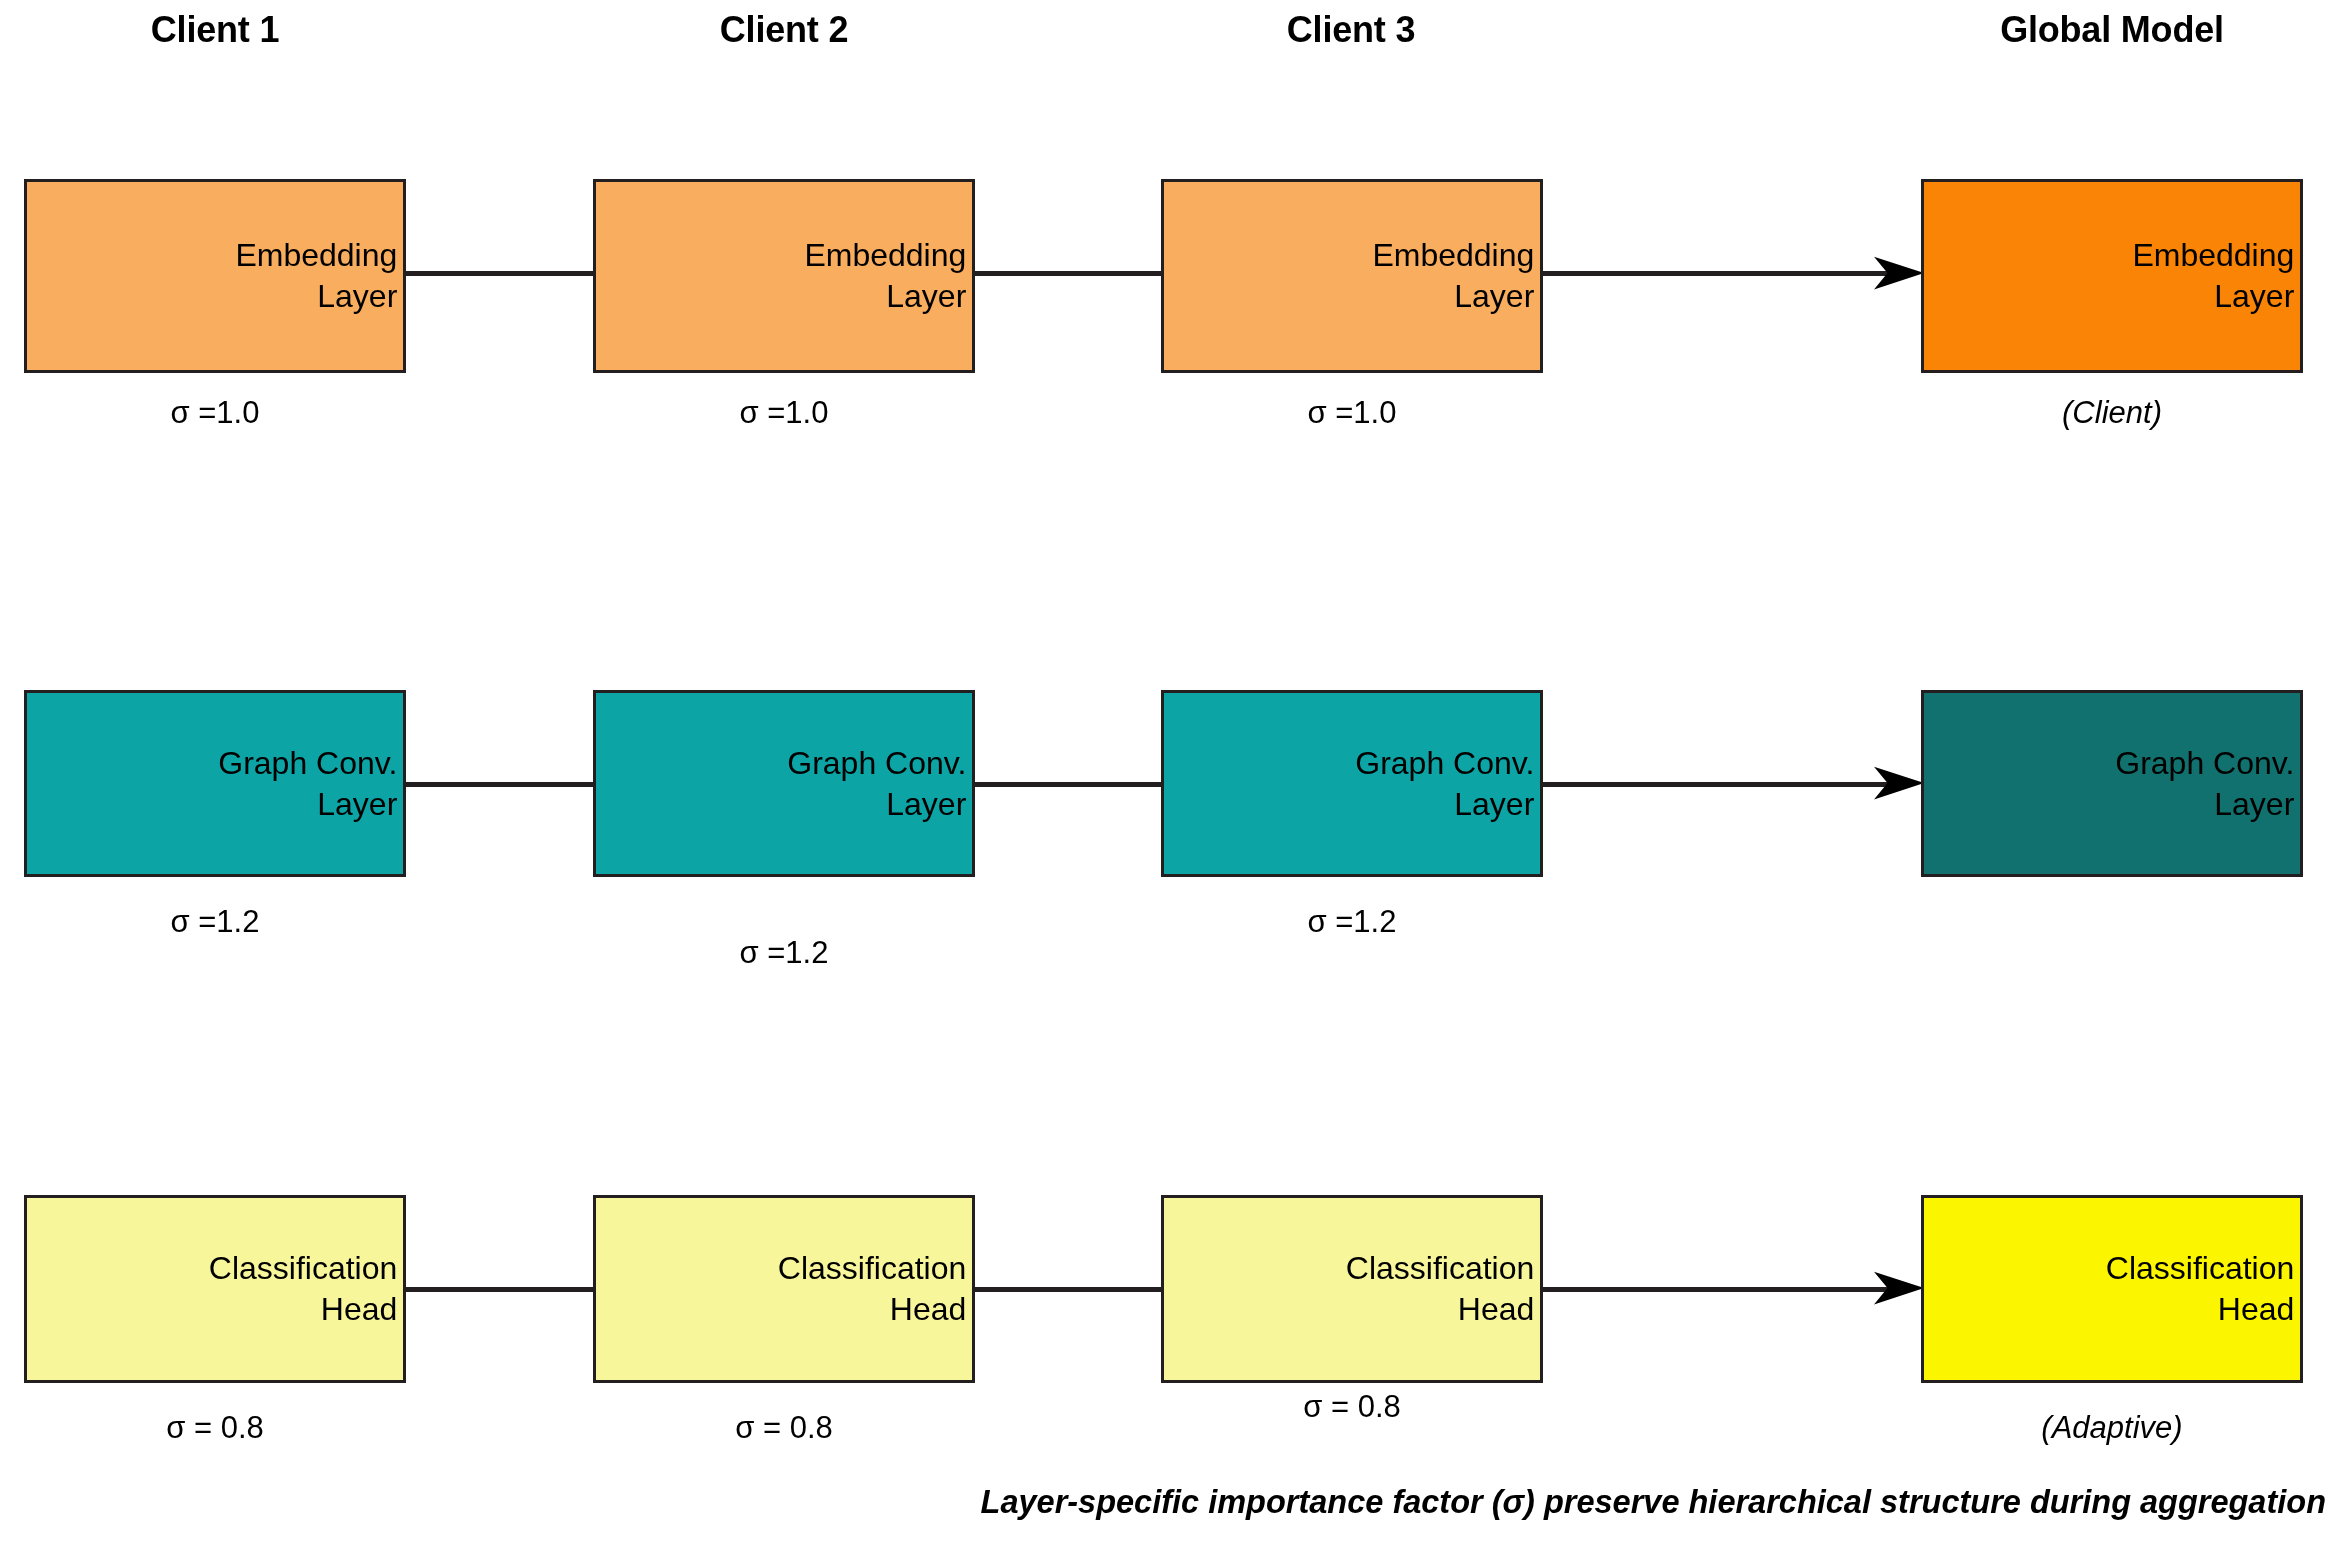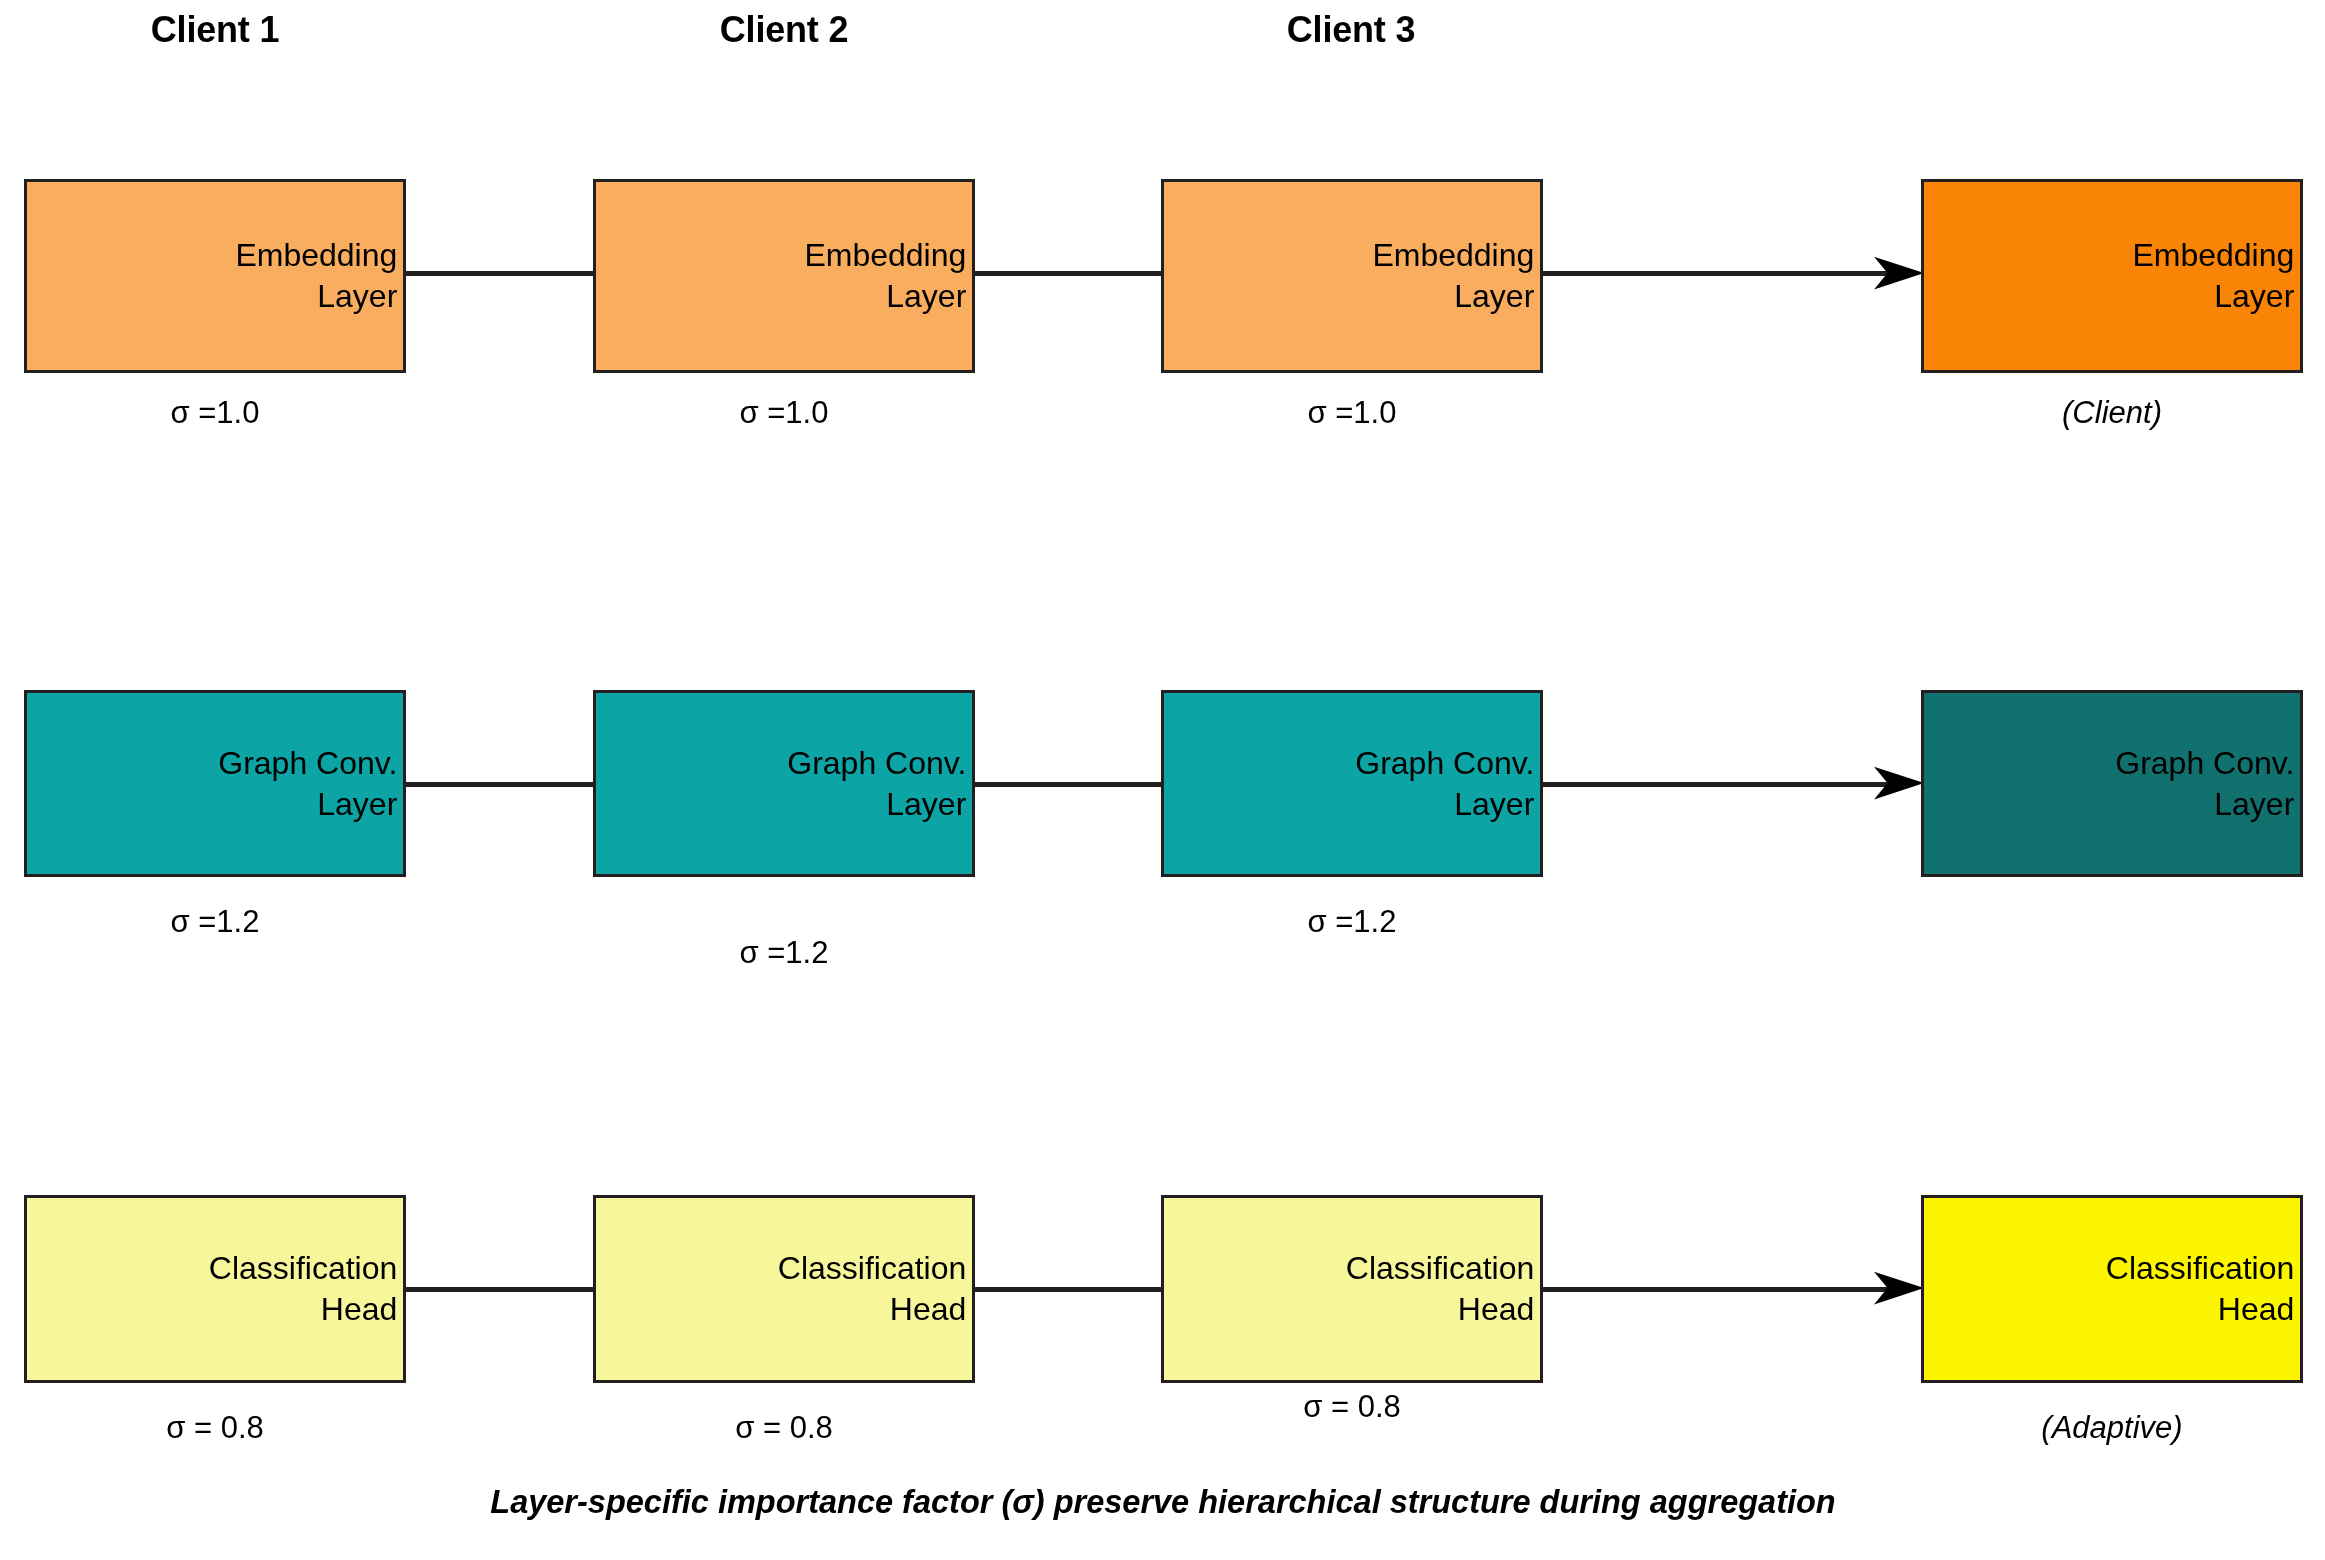--- a/index.html
+++ b/index.html
@@ -102,20 +102,21 @@
   }
 </style>
 </head>
 <body>
 
 <div id="canvas" style="background: rgb(255, 255, 255); border-radius: 22px;">
 
   <div class="col-header" style="left:24px;  width:382px;">Client 1</div>
   <div class="col-header" style="left:593px; width:382px;">Client 2</div>
   <div class="col-header" style="left:1160px;width:382px;">Client 3</div>
+  <div class="col-header" style="left:1921px;width:382px;">Global Model</div>
 
   <div class="connector" style="left: 402px; top: 271px; width: 194px; background: rgb(35, 31, 32);"></div>
   <div class="connector" style="left: 971px; top: 271px; width: 194px; background: rgb(35, 31, 32);"></div>
   <div class="connector" style="left: 1540px; top: 271px; width: 352px; background: rgb(35, 31, 32);"></div>
   <svg class="arrow-svg" style="left:1874px; top:247px; width:54px; height:54px;" viewBox="0 0 56 56">
     <path d="M 0 10 L 52 27 L 0 44 L 14 27 Z" fill="#000000"></path>
   </svg>
 
   <div class="layer-box" id="r1c1" style="left: 24px; top: 179px; width: 382px; height: 194px; background: rgb(249, 173, 94); border-color: rgb(35, 31, 32);">
     <span class="box-label">Embedding
@@ -189,16 +190,16 @@
   <div class="layer-box" id="r3g" style="left: 1921px; top: 1195px; width: 382px; height: 188px; background: rgb(252, 245, 0); border-color: rgb(35, 31, 32);">
     <span class="box-label">Classification
 Head</span>
   </div>
 
   <div class="sigma-label" style="left:24px;   top:1407px; width:382px;">σ = 0.8</div>
   <div class="sigma-label" style="left:593px;  top:1407px; width:382px;">σ = 0.8</div>
   <div class="sigma-label" style="left:1161px; top:1386px; width:382px;">σ = 0.8</div>
   <div class="agg-label" style="left:1921px; top:1407px; width:382px;">(Adaptive)</div>
 
-  <div class="footer-caption" style="top:1484px;">Layer-specific importance factor (σ) preserve hierarchical structure during aggregation</div>
+  <div class="footer-caption" style="top:1484px;text-align:right;">Layer-specific importance factor (σ) preserve hierarchical structure during aggregation</div>
 
 </div>
 
 
 </body></html>

